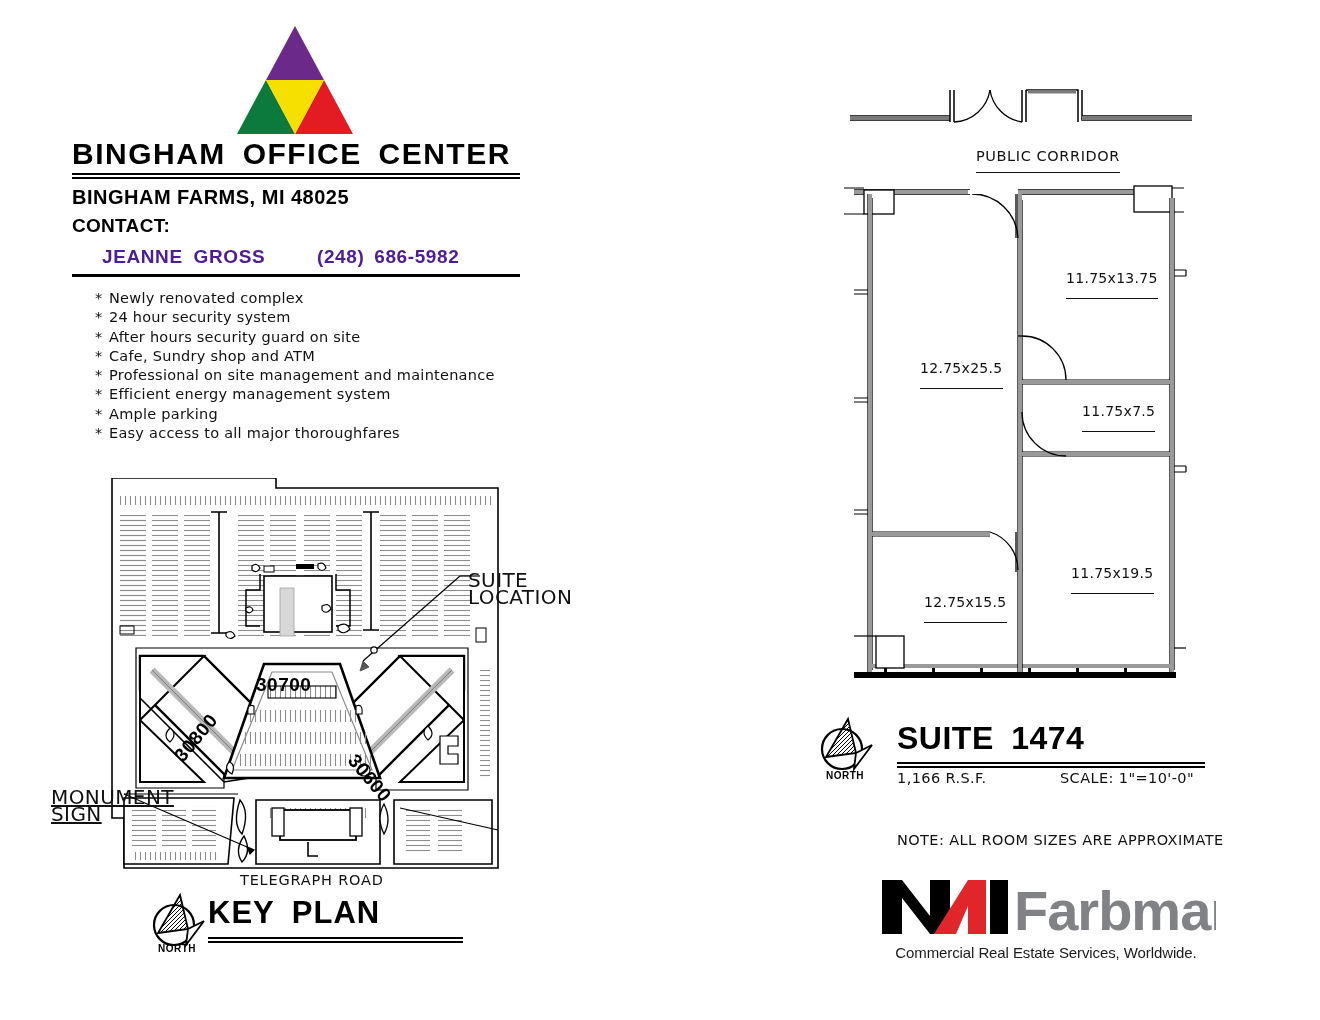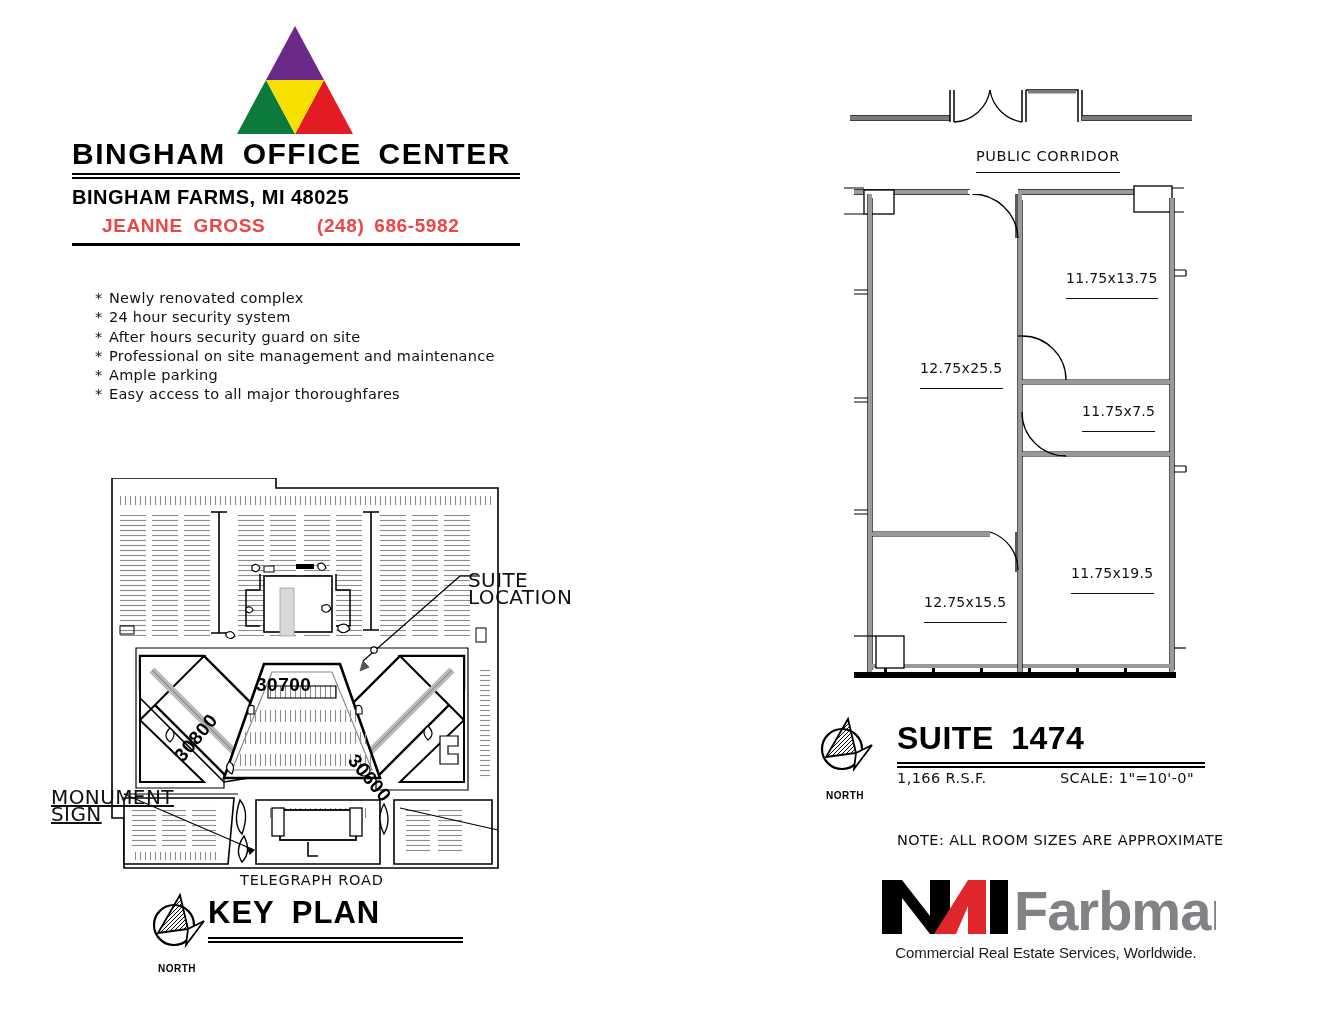--- a/index.html
+++ b/index.html
@@ -74,23 +74,23 @@
     letter-spacing: 0.3px;
     color: #000;
   }
   .contact-row {
     display: flex;
     padding-left: 30px;
     font-family: "Liberation Sans", sans-serif;
     font-weight: bold;
     font-size: 19px;
     letter-spacing: 0.6px;
-    color: #ef4444;
-    white-space: nowrap;
-    margin-top: 0;
+    color: #4c1d95;
+    white-space: nowrap;
+    margin-top: 9px;
   }
   .contact-name { width: 215px; word-spacing: 5px;}
   .contact-phone { word-spacing: 4px; }
 
   
   #feature-list {
     position: absolute;
     left: 95px;
     top: 289px;
     width: 500px;
@@ -148,21 +148,20 @@
   
   .north-arrow { position: absolute; }
   .north-label {
     position: absolute;
     text-align: center;
     font-family: "Liberation Sans", sans-serif;
     font-weight: bold;
     font-size: 10px;
     letter-spacing: 0.5px;
     color: #000;
-    margin-top: 20px;
   }
 
   
   #floor-plan-drawing {
     position: absolute;
     left: 840px;
     top: 80px;
     width: 400px;
     height: 630px;
   }
@@ -334,32 +333,35 @@
     <polygon points="59,2 88,56 30,56" fill="#6b2a8a"></polygon>
     <polygon points="30,56 59,110 1,110" fill="#0b7a3c"></polygon>
     <polygon points="88,56 117,110 59,110" fill="#e31b23"></polygon>
     <polygon points="30,56 88,56 59,110" fill="#f5e000"></polygon>
   </svg>
 
   <div id="title-block">
     <div class="main-title">BINGHAM OFFICE CENTER</div>
     <div class="rule-double"></div>
     <div class="sub-title">BINGHAM FARMS, MI 48025</div>
+    <div class="contact-label">CONTACT:</div>
     <div class="contact-row">
       <span class="contact-name">JEANNE GROSS</span>
       <span class="contact-phone">(248) 686-5982</span>
     </div>
     <div class="rule-single"></div>
   </div>
 
   <div id="feature-list">
     <div class="feature-item"><span class="star">*</span><span>Newly renovated complex</span></div>
     <div class="feature-item"><span class="star">*</span><span>24 hour security system</span></div>
     <div class="feature-item"><span class="star">*</span><span>After hours security guard on site</span></div>
+    <div class="feature-item"><span class="star">*</span><span>Cafe, Sundry shop and ATM</span></div>
     <div class="feature-item"><span class="star">*</span><span>Professional on site management and maintenance</span></div>
+    <div class="feature-item"><span class="star">*</span><span>Efficient energy management system</span></div>
     <div class="feature-item"><span class="star">*</span><span>Ample parking</span></div>
     <div class="feature-item"><span class="star">*</span><span>Easy access to all major thoroughfares</span></div>
   </div>
 
   <svg id="key-plan-drawing" viewBox="0 0 540 400">
     <defs>
       <pattern id="stalls" width="7" height="5" patternUnits="userSpaceOnUse">
         <line x1="0" y1="2.5" x2="7" y2="2.5" stroke="#8d8d8d" stroke-width="1.1"></line>
       </pattern>
       <pattern id="stallsV" width="5" height="7" patternUnits="userSpaceOnUse">

